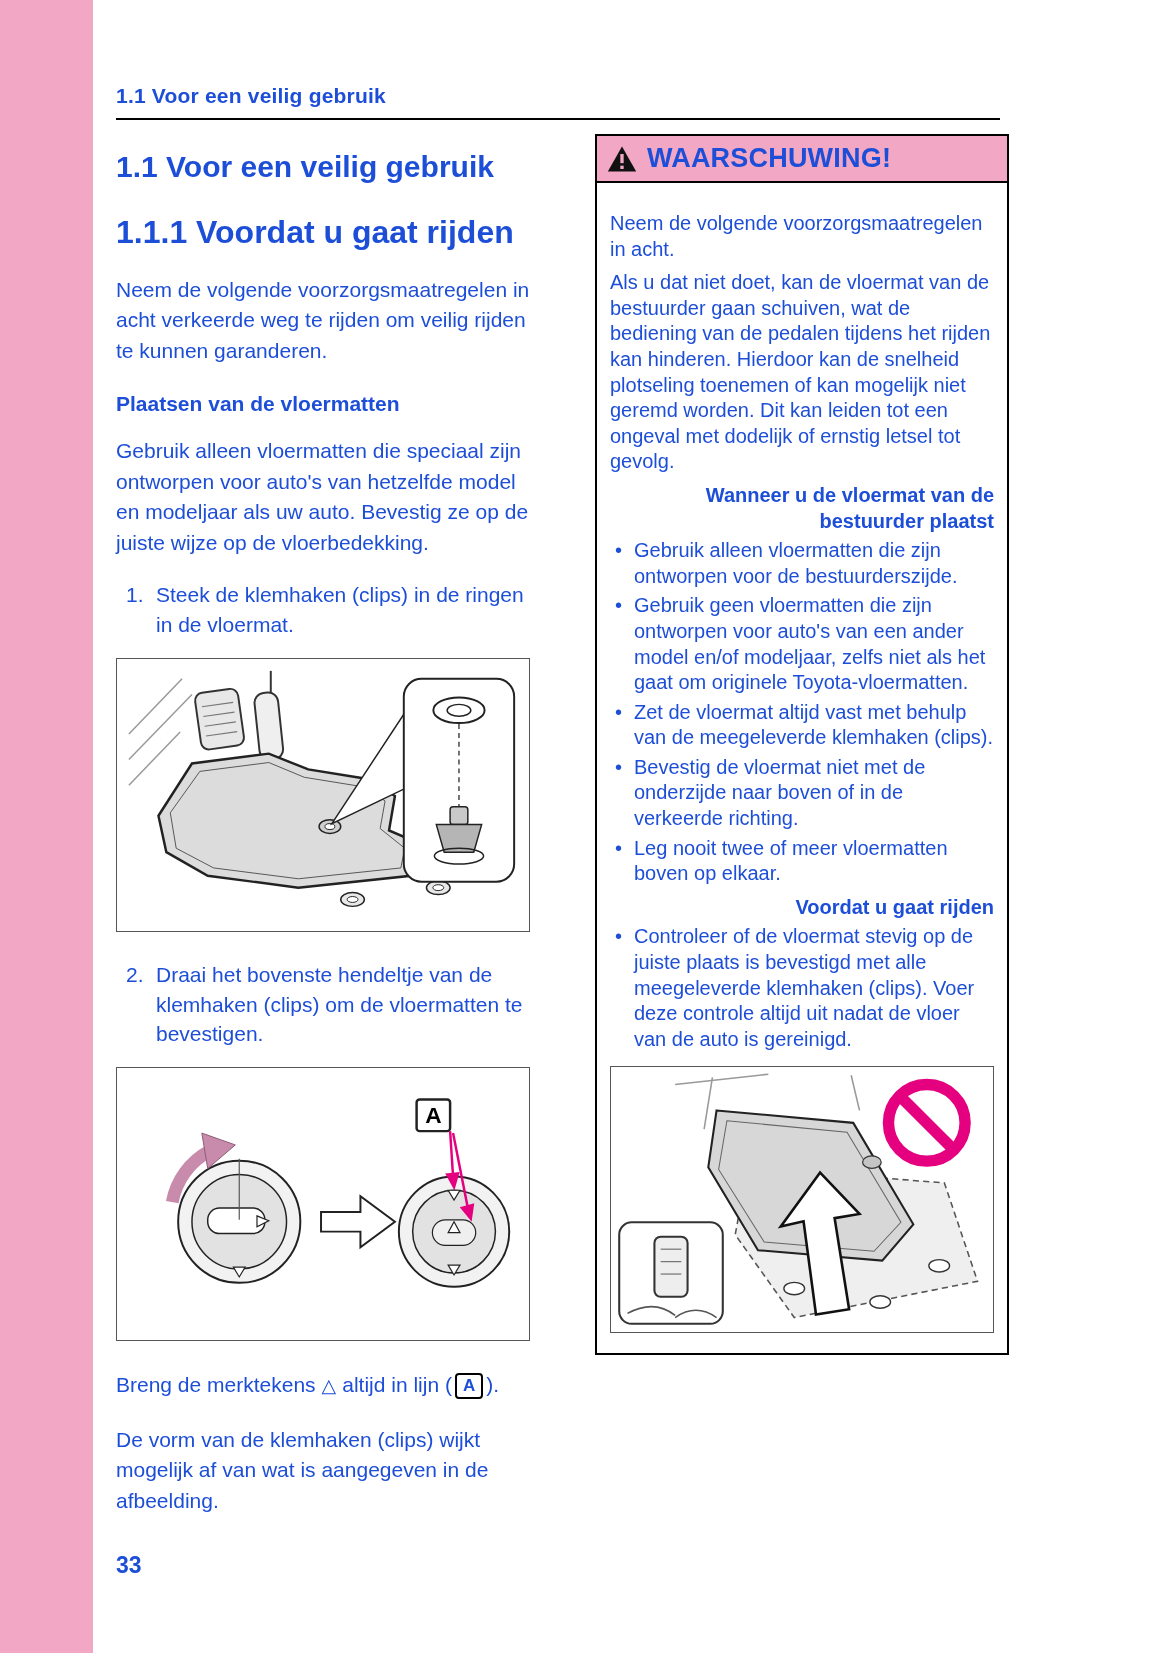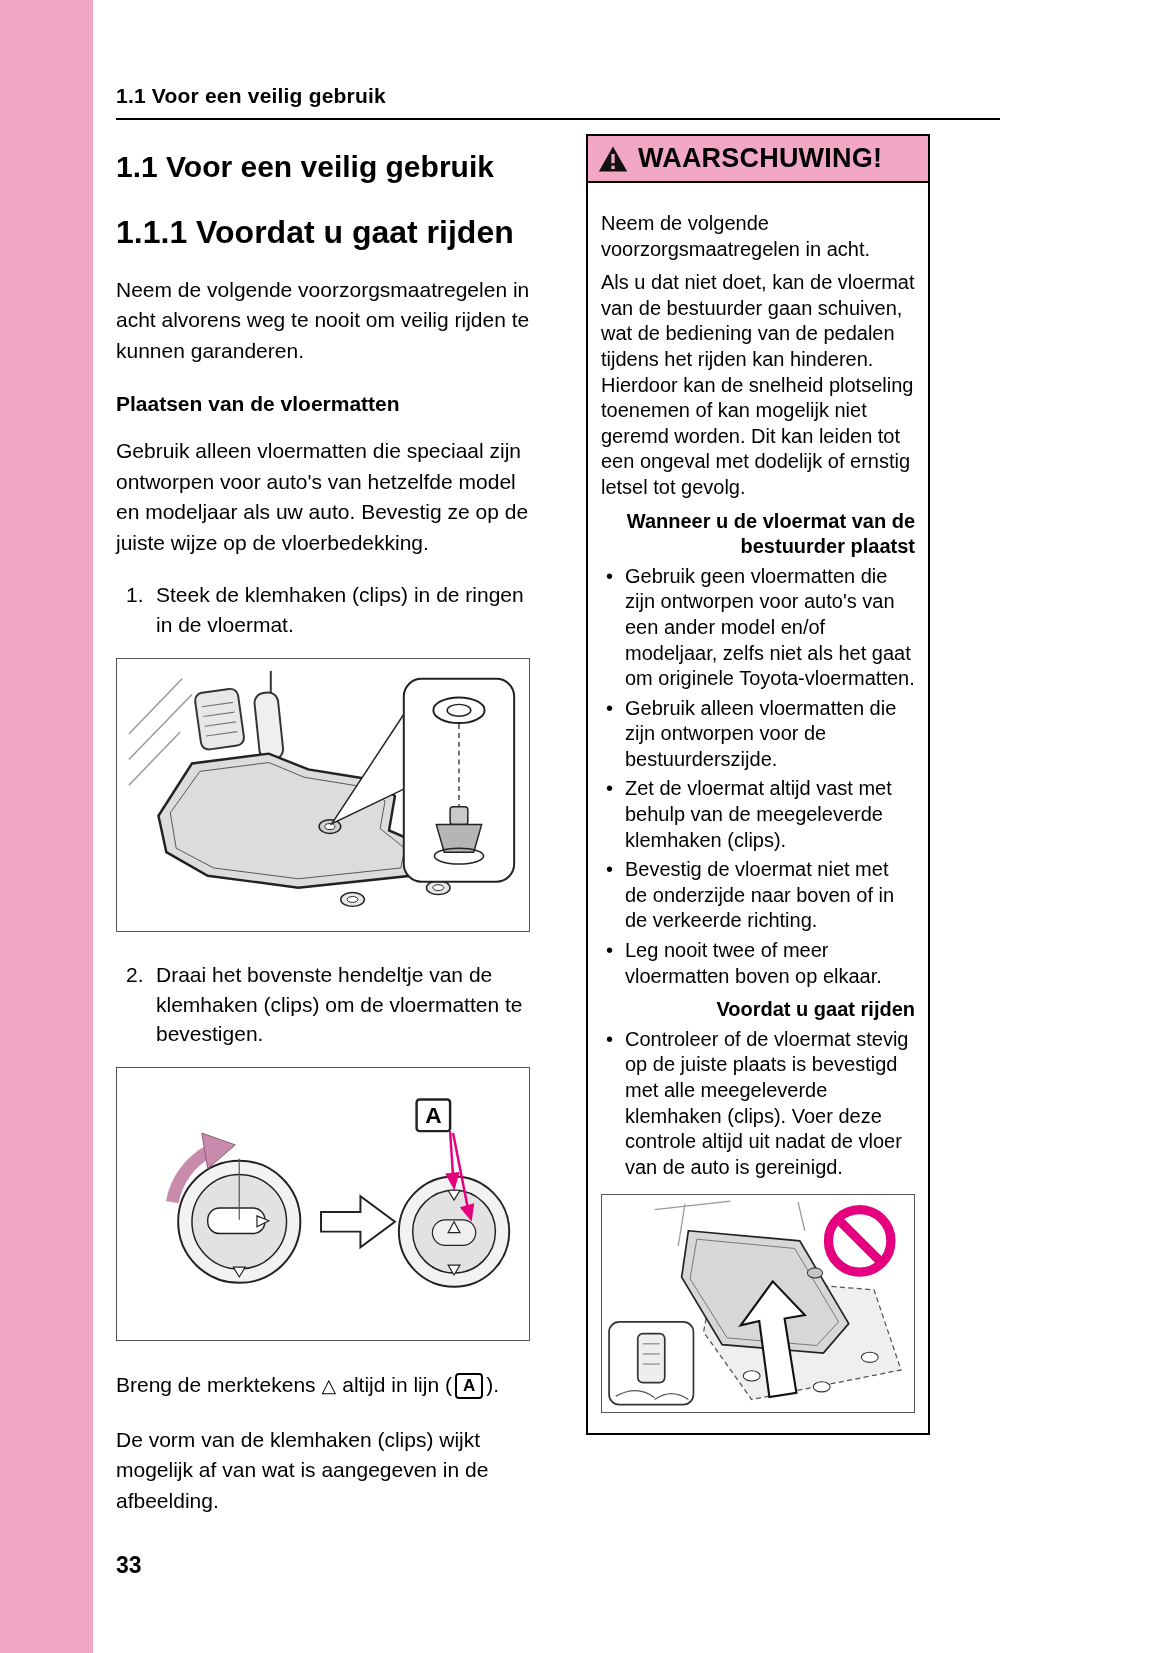--- a/index.html
+++ b/index.html
@@ -3,21 +3,21 @@
 <meta charset="utf-8">
 <style>
   * { box-sizing: border-box; }
   html,body { margin:0; padding:0; background:#ffffff; }
   .page {
     position: relative;
     width: 1165px;
     height: 1653px;
     background: #ffffff;
     font-family: "Liberation Sans", sans-serif;
-    color: #000000;
+    color: #1d4ed8;
     overflow: hidden;
   }
   .pink-strip {
     position: absolute;
     left: 0; top: 0;
     width: 93px; height: 100%;
     background: #f2a7c5;
   }
   .content {
     position: absolute;
@@ -26,21 +26,21 @@
   }
   .running-header {
     font-size: 21px;
     font-weight: bold;
     padding-bottom: 10px;
     border-bottom: 2px solid #000;
     letter-spacing: 0.2px;
   }
   .columns { display: flex; gap: 56px; margin-top: 14px; }
   .col-left  { width: 414px; flex: none; }
-  .col-right { width: 344px; flex: none; }
+  .col-right { width: 414px; flex: none; margin-left: 9px; }
 
   .h-title { font-size: 30px; font-weight: bold; margin: 16px 0 30px; }
   .h-sub   { font-size: 32px; font-weight: bold; margin: 0 0 24px; }
   .body-p  { font-size: 21px; line-height: 1.45; margin: 0 0 22px; }
   .h-small { font-size: 21px; font-weight: bold; margin: 26px 0 20px; }
 
   .step { display: flex; font-size: 21px; line-height: 1.42; margin: 0 0 18px; padding-left: 10px; }
   .step-num { width: 30px; flex: none; }
   .step-text { flex: 1; }
 
@@ -106,21 +106,21 @@
   <div class="pink-strip"></div>
 
   <div class="content">
     <div class="running-header">1.1  Voor een veilig gebruik</div>
 
     <div class="columns">
 
       <div class="col-left">
         <div class="h-title">1.1  Voor een veilig gebruik</div>
         <div class="h-sub">1.1.1  Voordat u gaat rijden</div>
-        <p class="body-p">Neem de volgende voorzorgsmaatregelen in acht alvorens weg te nooit om veilig rijden te kunnen garanderen.</p>
+        <p class="body-p">Neem de volgende voorzorgsmaatregelen in acht verkeerde weg te rijden om veilig rijden te kunnen garanderen.</p>
 
         <div class="h-small">Plaatsen van de vloermatten</div>
         <p class="body-p">Gebruik alleen vloermatten die speciaal zijn ontworpen voor auto's van hetzelfde model en modeljaar als uw auto. Bevestig ze op de juiste wijze op de vloerbedekking.</p>
 
         <div class="step">
           <span class="step-num">1.</span>
           <span class="step-text">Steek de klemhaken (clips) in de ringen in de vloermat.</span>
         </div>
 
         <figure class="frame">
@@ -210,22 +210,22 @@
               <rect x="16" y="24" width="4" height="4" fill="#f2a7c5"></rect>
             </svg>
             <span>WAARSCHUWING!</span>
           </div>
           <div class="warning-body">
             <p>Neem de volgende voorzorgsmaatregelen in acht.</p>
             <p>Als u dat niet doet, kan de vloermat van de bestuurder gaan schuiven, wat de bediening van de pedalen tijdens het rijden kan hinderen. Hierdoor kan de snelheid plotseling toenemen of kan mogelijk niet geremd worden. Dit kan leiden tot een ongeval met dodelijk of ernstig letsel tot gevolg.</p>
 
             <div class="w-subhead">Wanneer u de vloermat van de bestuurder plaatst</div>
             <ul class="w-list">
+              <li>Gebruik alleen vloermatten die zijn ontworpen voor de bestuurderszijde.</li>
               <li>Gebruik geen vloermatten die zijn ontworpen voor auto's van een ander model en/of modeljaar, zelfs niet als het gaat om originele Toyota-vloermatten.</li>
-              <li>Gebruik alleen vloermatten die zijn ontworpen voor de bestuurderszijde.</li>
               <li>Zet de vloermat altijd vast met behulp van de meegeleverde klemhaken (clips).</li>
               <li>Bevestig de vloermat niet met de onderzijde naar boven of in de verkeerde richting.</li>
               <li>Leg nooit twee of meer vloermatten boven op elkaar.</li>
             </ul>
 
             <div class="w-subhead">Voordat u gaat rijden</div>
             <ul class="w-list">
               <li>Controleer of de vloermat stevig op de juiste plaats is bevestigd met alle meegeleverde klemhaken (clips). Voer deze controle altijd uit nadat de vloer van de auto is gereinigd.</li>
             </ul>
 

